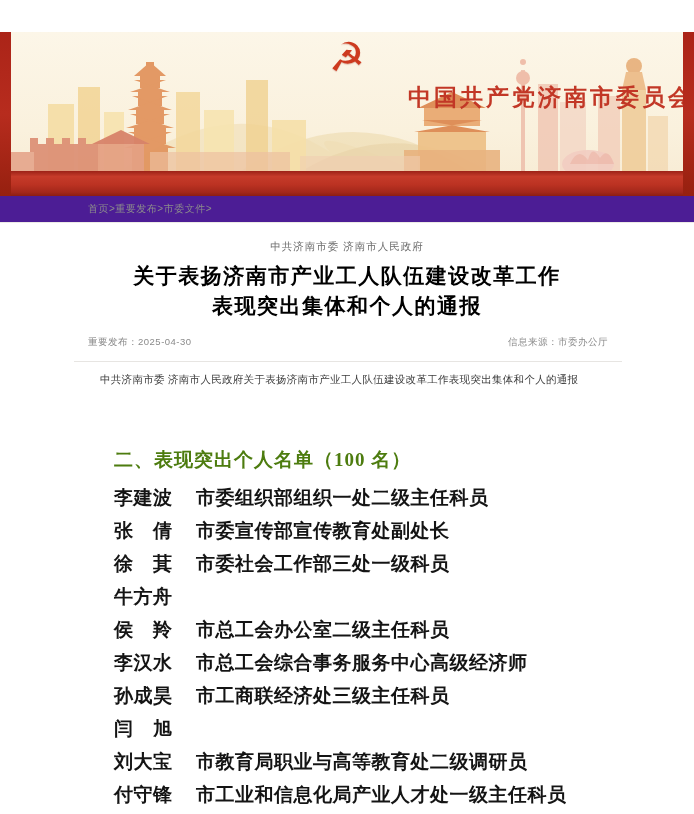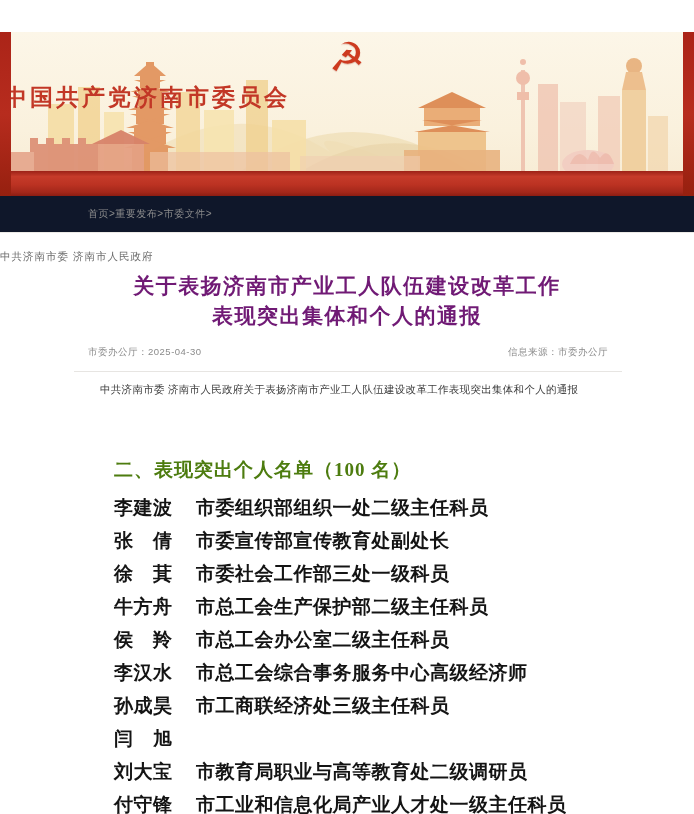--- a/index.html
+++ b/index.html
@@ -30,48 +30,48 @@
   .banner .side-strip.left { left: 0; }
   .banner .side-strip.right { right: 0; }
   .banner .emblem {
     position: absolute; top: 2px; left: 0; right: 0;
     text-align: center; z-index: 3;
     font-size: 40px; line-height: 46px;
     color: #cd3a1f;
     text-shadow: 0 1px 1px rgba(150,30,10,.25);
   }
   .banner .site-title {
-    position: absolute; top: 50px; left: 4px; right: 0;
-    text-align: left; z-index: 3;
+    position: absolute; top: 50px; left: 18px; right: 0;
+    text-align: right; z-index: 3;
     font-size: 23px; font-weight: bold; letter-spacing: 3px;
     color: #c23726;
   }
   .banner .red-bar {
     position: absolute; left: 0; right: 0; bottom: 0; height: 25px; z-index: 4;
     background: linear-gradient(180deg, #9c2217 0%, #c63b2a 22%, #bb3222 55%, #a3271a 85%, #8c1d12 100%);
   }
 
   
   .crumbbar {
-    height: 37px; background: #0f172a; border-bottom: 1px solid #eceae6;
+    height: 27px; background: #4c1d95; border-bottom: 1px solid #eceae6;
     display: flex; align-items: center;
   }
   .crumbbar .crumb {
     margin-left: 88px; font-size: 10px; color: #8c8c8c; letter-spacing: .5px;
     cursor: pointer; text-decoration: none;
   }
 
   
   .article { padding-top: 17px; }
   .super-title {
-    text-align: left; font-size: 10.5px; color: #6b6b6b; letter-spacing: 1px;
+    text-align: center; font-size: 10.5px; color: #6b6b6b; letter-spacing: 1px;
   }
   .doc-title {
     margin-top: 7px; text-align: center;
-    font-size: 21px; font-weight: bold; color: #701a75;
+    font-size: 21px; font-weight: bold; color: #000000;
     line-height: 30px; letter-spacing: 1.5px;
   }
   .meta-row {
     margin: 15px 86px 0 88px;
     display: flex; justify-content: space-between; align-items: center;
     font-size: 9.5px; color: #8a8a8a; letter-spacing: .5px;
   }
   .divider { margin: 12px 72px 0 74px; border-top: 1px solid #e7e5e2; }
   .summary {
     margin: 11px 80px 16px 100px;
@@ -192,21 +192,21 @@
 
 <div class="article">
   <div class="super-title">中共济南市委 济南市人民政府</div>
   <div class="doc-title">
     <div>关于表扬济南市产业工人队伍建设改革工作</div>
     <div>表现突出集体和个人的通报</div>
   </div>
 
   <div class="meta-row">
     <span>
-      <span>市委办公厅：</span><span>2025-04-30</span>
+      <span>重要发布：</span><span>2025-04-30</span>
     </span>
     <span>
       <span>信息来源：</span><span>市委办公厅</span>
     </span>
   </div>
 
   <div class="divider"></div>
 
   <div class="summary">中共济南市委 济南市人民政府关于表扬济南市产业工人队伍建设改革工作表现突出集体和个人的通报</div>
 
@@ -223,21 +223,20 @@
     <span class="pos">市委宣传部宣传教育处副处长</span>
   </div>
 
   <div class="row">
     <span class="nm">徐　萁</span>
     <span class="pos">市委社会工作部三处一级科员</span>
   </div>
 
   <div class="row">
     <span class="nm">牛方舟</span>
-    <span class="pos">市总工会生产保护部二级主任科员</span>
   </div>
 
   <div class="row">
     <span class="nm">侯　羚</span>
     <span class="pos">市总工会办公室二级主任科员</span>
   </div>
 
   <div class="row">
     <span class="nm">李汉水</span>
     <span class="pos">市总工会综合事务服务中心高级经济师</span>

